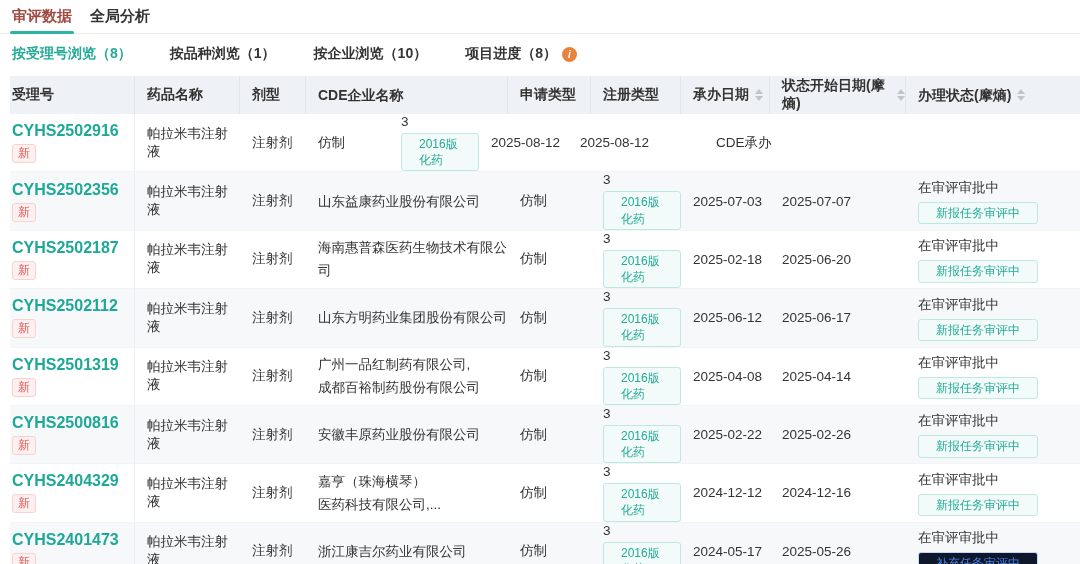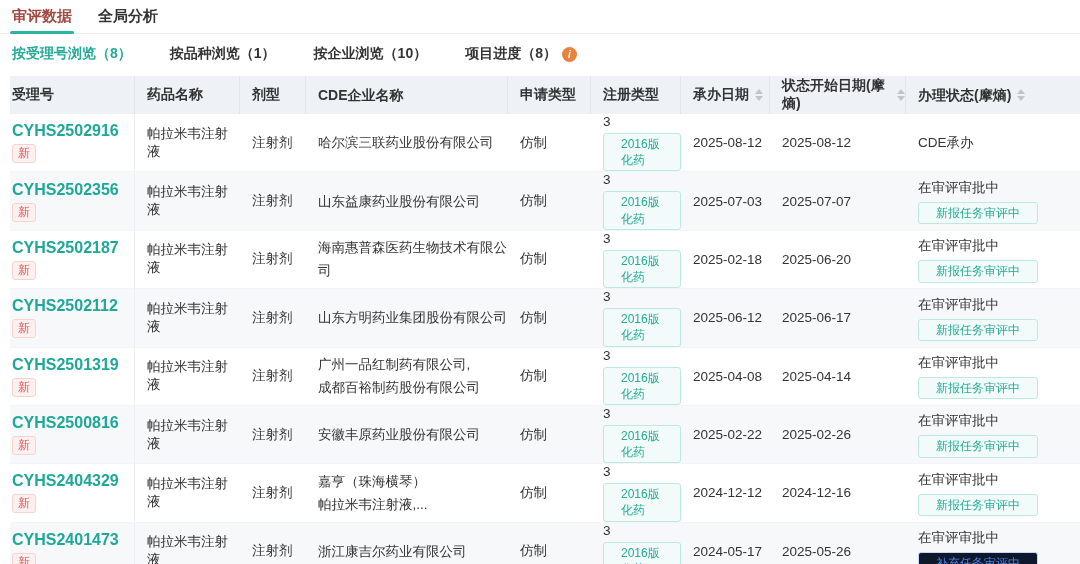--- a/index.html
+++ b/index.html
@@ -1,20 +1,20 @@
 <!DOCTYPE html>
 <html><head>
 <meta charset="utf-8">
 <style>
   * { margin:0; padding:0; box-sizing:border-box; }
   html,body { width:1080px; height:564px; overflow:hidden; background:#fff;
     font-family:"Liberation Sans","DejaVu Sans",sans-serif; color:#333; }
 
   
-  .tabbar { display:flex; gap:26px; padding:0 12px; height:34px; align-items:center;
+  .tabbar { display:flex; gap:18px; padding:0 12px; height:34px; align-items:center;
     border-bottom:1px solid #ececec; }
   .tab { font-size:15px; font-weight:bold; color:#333; position:relative; height:100%;
     display:flex; align-items:center; cursor:pointer; }
   .tab.active { color:#a04b41; }
   .tab.active::after { content:""; position:absolute; left:-2px; right:-2px; bottom:-1px;
     height:3px; background:#2cb3a2; border-radius:2px; }
 
   
   .subtabs { display:flex; gap:38px; padding:11px 12px 9px; align-items:flex-start; }
   .subtab { font-size:14px; font-weight:bold; color:#333; display:flex; align-items:center;
@@ -103,23 +103,20 @@
     </div>
   </div>
   <div id="tbody">
   <div class="tr">
     <div class="td c1 stack">
       <a class="acc-link">CYHS2502916</a>
       <span class="new-badge">新</span>
     </div>
     <div class="td c2">帕拉米韦注射液</div>
     <div class="td c3">注射剂</div>
-    <div class="td c4">
-          <div>哈尔滨三联药业股份有限公司</div>
-        </div>
     <div class="td c5">仿制</div>
     <div class="td c6 stack">
       <div>3</div>
       <span class="badge teal">2016版化药</span>
     </div>
     <div class="td c7">2025-08-12</div>
     <div class="td c8">2025-08-12</div>
     <div class="td c9 stack">
       <div>CDE承办</div>
 
@@ -244,21 +241,21 @@
 
   <div class="tr">
     <div class="td c1 stack">
       <a class="acc-link">CYHS2404329</a>
       <span class="new-badge">新</span>
     </div>
     <div class="td c2">帕拉米韦注射液</div>
     <div class="td c3">注射剂</div>
     <div class="td c4">
           <div>嘉亨（珠海横琴）</div>
-          <div>帕拉米韦注射液,...</div>
+          <div>医药科技有限公司,...</div>
         </div>
     <div class="td c5">仿制</div>
     <div class="td c6 stack">
       <div>3</div>
       <span class="badge teal">2016版化药</span>
     </div>
     <div class="td c7">2024-12-12</div>
     <div class="td c8">2024-12-16</div>
     <div class="td c9 stack">
       <div>在审评审批中</div>

